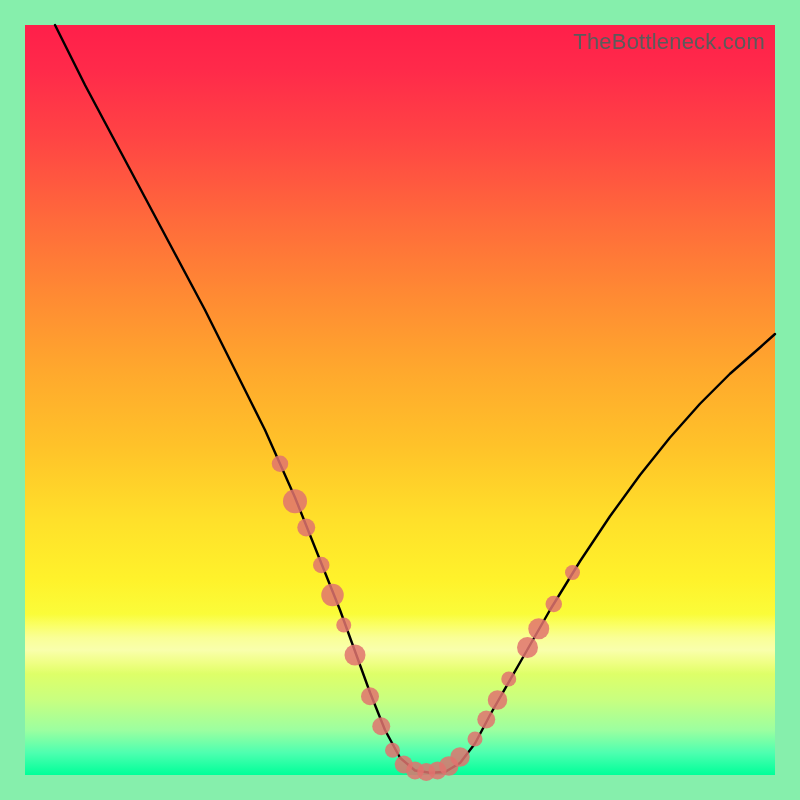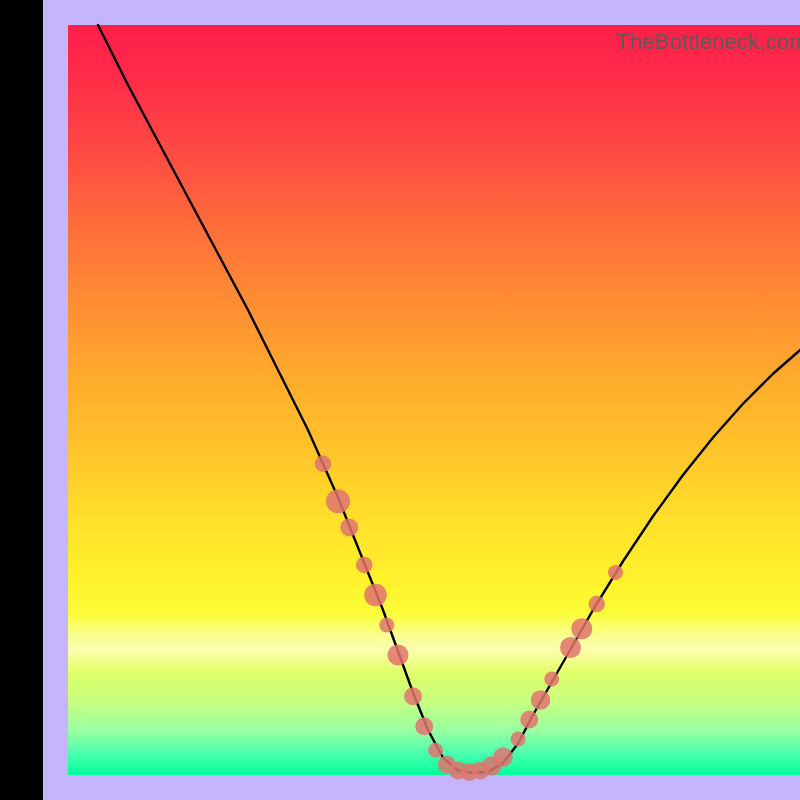--- a/index.html
+++ b/index.html
@@ -7,22 +7,21 @@
     padding: 0;
     width: 800px;
     height: 800px;
     background: #000;
     overflow: hidden;
     font-family: Arial, Helvetica, sans-serif;
   }
   .frame {
     position: absolute;
     inset: 0;
-    background: #c4b5fd;
-    margin-left: 43px;
+    background: #86efac;
   }
   .plot {
     position: absolute;
     left: 25px;
     top: 25px;
     width: 750px;
     height: 750px;
     
     background: linear-gradient(to bottom,
       #ff1f4a 0%,

